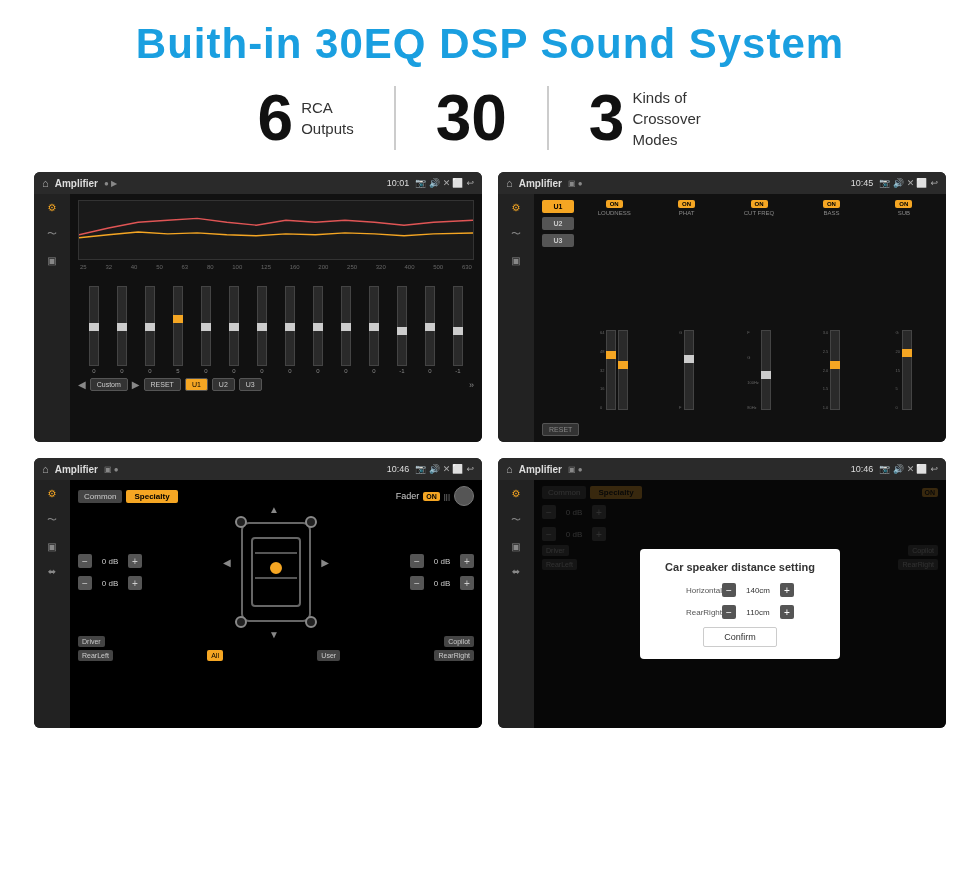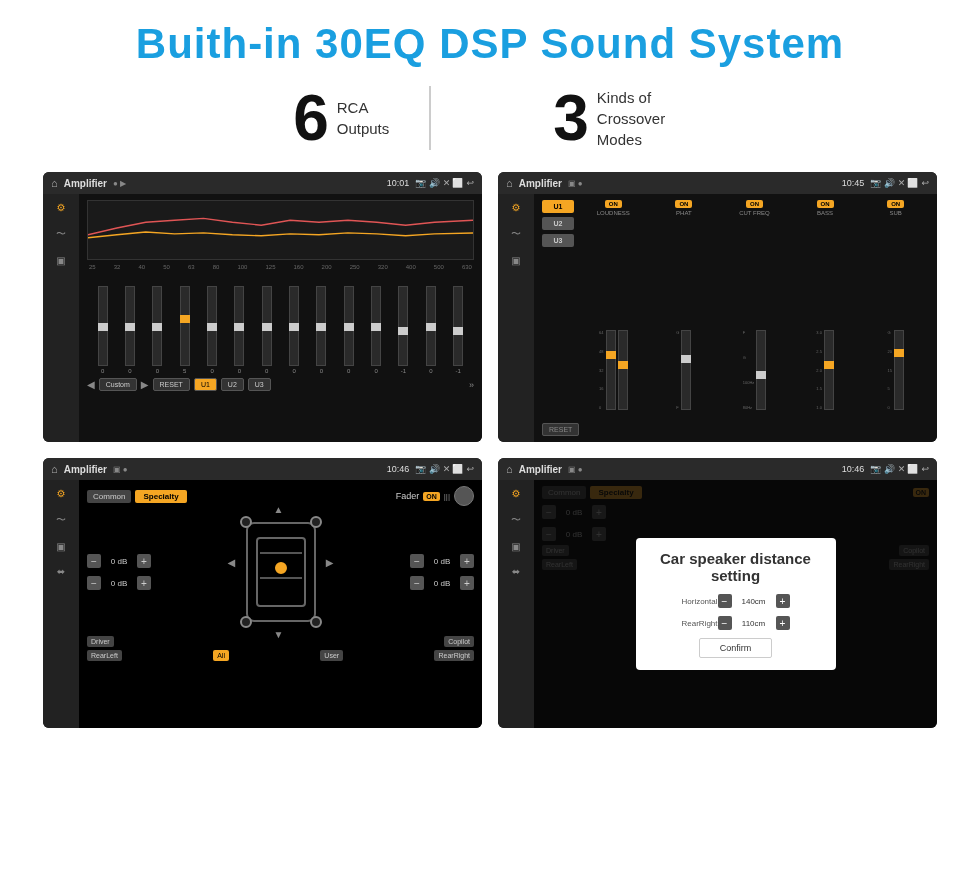--- a/index.html
+++ b/index.html
@@ -6,21 +6,21 @@
     body {
       width: 980px;
       height: 881px;
       background: #ffffff;
       font-family: Arial, sans-serif;
       overflow: hidden;
     }
 
     .page-wrapper {
       width: 980px;
-      padding: 20px 43px;
+      padding: 20px 34px;
     }
 
     
     .main-title {
       text-align: center;
       font-size: 42px;
       font-weight: 900;
       color: #1a9fe0;
       margin-bottom: 18px;
       letter-spacing: 1px;
@@ -419,21 +419,21 @@
       z-index: 10;
     }
     .dialog-box {
       background: #fff;
       border-radius: 4px;
       padding: 12px 16px;
       width: 200px;
     }
     .dialog-title {
       color: #333;
-      font-size: 15px;
+      font-size: 11px;
       font-weight: bold;
       margin-bottom: 10px;
       text-align: center;
     }
     .dialog-row {
       display: flex;
       align-items: center;
       justify-content: center;
       margin-bottom: 8px;
     }
@@ -493,20 +493,21 @@
 
   <div class="stats-row">
     <div class="stat-item">
       <span class="stat-number">6</span>
       <span class="stat-text">
         <span>RCA</span><br>
         <span>Outputs</span>
       </span>
     </div>
     <div class="stat-item">
+      <span class="stat-number">30</span>
     </div>
     <div class="stat-item">
       <span class="stat-number">3</span>
       <span class="stat-text">
         <span>Kinds of</span><br>
         <span>Crossover Modes</span>
       </span>
     </div>
   </div>
 

